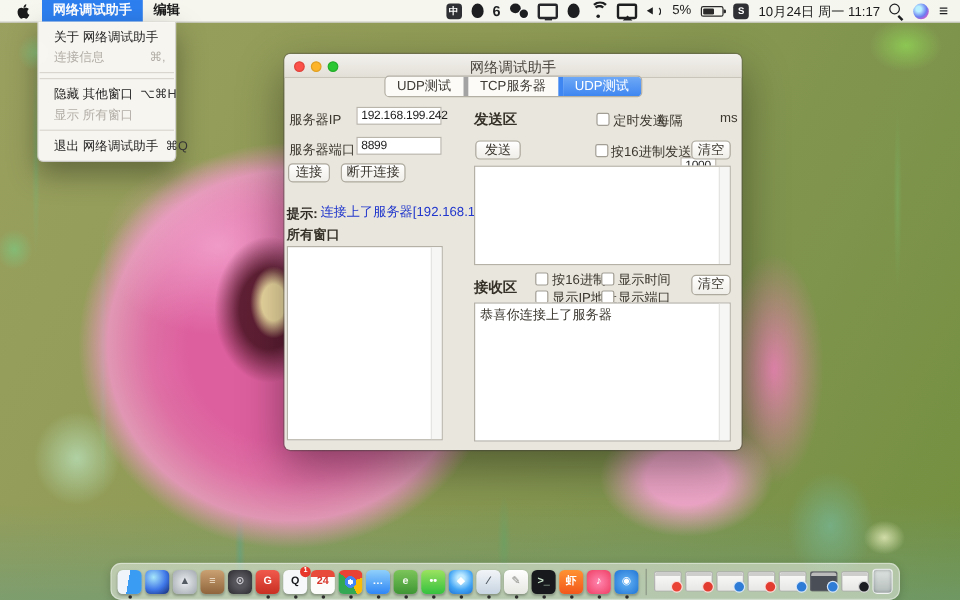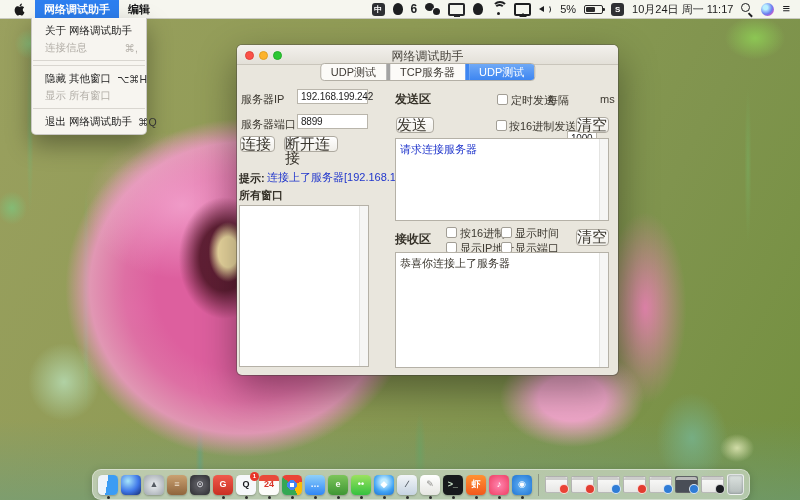--- a/index.html
+++ b/index.html
@@ -95,21 +95,21 @@
     border:1px solid #b3afa5;border-radius:4px;overflow:hidden;background:#fcfbf8;}
   .tab{padding:0 10px;line-height:16px;font-size:11px;color:#3f3b35;border-left:4px solid #a3a3a3;white-space:nowrap;}
   .tab:first-child{border-left:none;}
   .tab.selected{background:linear-gradient(#6fa9f6,#3e86f1);color:#fff;border-left-color:#3e86f1;}
 
   .lbl{position:absolute;white-space:nowrap;font-size:11px;color:#3b372f;}
   .sect{position:absolute;white-space:nowrap;font-size:12px;font-weight:bold;color:#353128;}
   .tinput{position:absolute;box-sizing:border-box;height:15px;background:#fff;border:1px solid #b9b5ab;
     font-size:10px;color:#1d1d1d;padding:1px 3px;letter-spacing:-0.2px;}
   .btn{position:absolute;box-sizing:border-box;height:16px;background:linear-gradient(#ffffff,#f0eee8);
-    border:1px solid #aeaaa0;border-radius:4px;font-size:15px;color:#3b372f;line-height:14px;
+    border:1px solid #aeaaa0;border-radius:4px;font-size:11px;color:#3b372f;text-align:center;line-height:14px;
     box-shadow:0 1px 0 rgba(255,255,255,.6) inset;}
   .cb{position:absolute;width:11px;height:11px;background:#fff;border:1px solid #a29e95;border-radius:2px;box-sizing:border-box;}
   .box{position:absolute;background:#fff;border:1px solid #b5b1a7;box-sizing:border-box;overflow:hidden;}
   .box .track{position:absolute;right:0;top:0;bottom:0;width:8px;background:#f6f6f5;border-left:1px solid #e4e4e2;}
   .box .content{position:absolute;left:4px;top:3px;right:10px;font-size:11px;line-height:14px;}
   .blue{color:#2036cc;}
 
   
   #ip-label{left:4px;top:47px;width:42px;text-align:right;}
   #ip-input{left:60px;top:44px;width:71px;}
@@ -261,21 +261,20 @@
     <span class="cb" id="cb-timed"></span>
     <span class="lbl" id="timed-label">定时发送</span>
     <span class="lbl" id="every-label">每隔</span>
     <div class="tinput" id="interval-input">1000</div>
     <span class="lbl" id="ms-label">ms</span>
     <div class="btn" id="btn-send">发送</div>
     <span class="cb" id="cb-hex-send"></span>
     <span class="lbl" id="hex-send-label">按16进制发送</span>
     <div class="btn" id="btn-clear-send">清空</div>
     <div class="box" id="send-box" role="textbox">
-      <div class="content blue">请求连接服务器</div>
       <div class="track"></div>
     </div>
 
     <span class="sect" id="recv-title">接收区</span>
     <span class="cb" id="cb-recv-hex"></span>
     <span class="lbl" id="recv-hex-label">按16进制</span>
     <span class="cb" id="cb-show-time"></span>
     <span class="lbl" id="show-time-label">显示时间</span>
     <span class="cb" id="cb-show-ip"></span>
     <span class="lbl" id="show-ip-label">显示IP地址</span>

